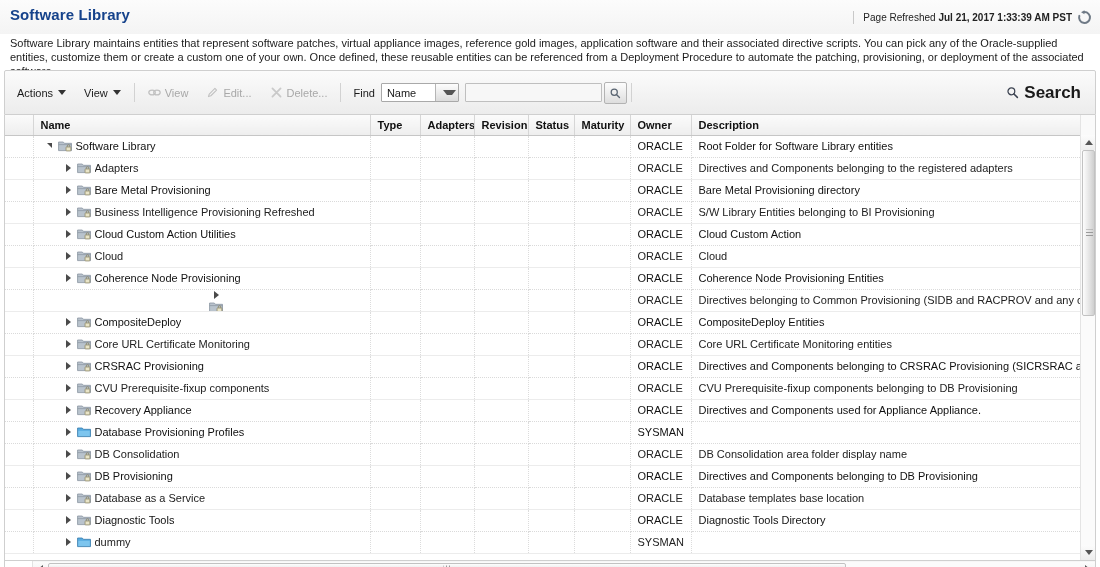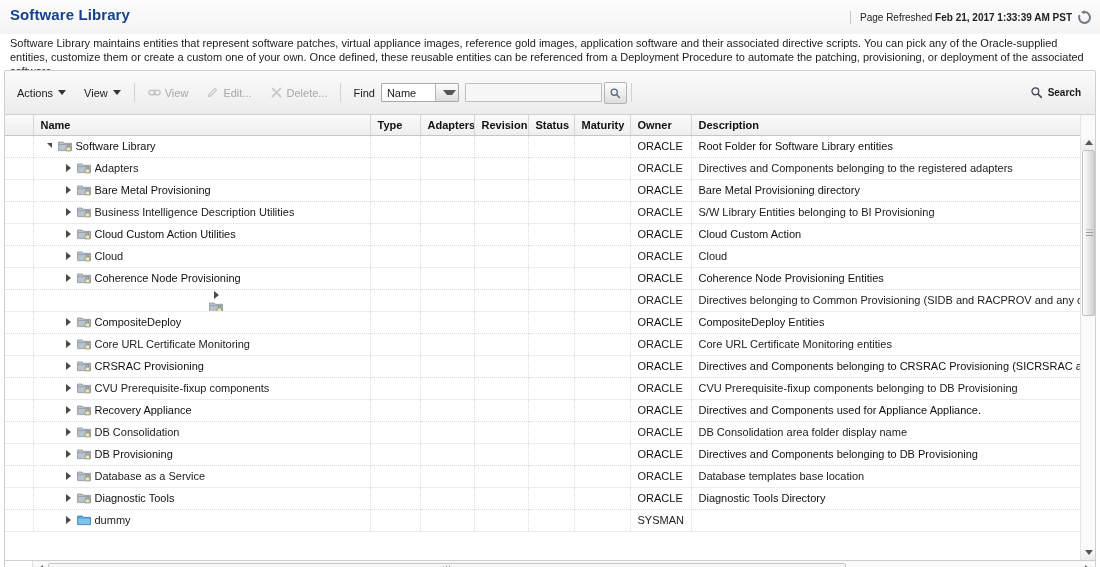--- a/index.html
+++ b/index.html
@@ -92,21 +92,21 @@
   .find-go{
     width:21px;height:20px;margin-left:2px;
     background:linear-gradient(to bottom,#fdfdfd,#dedede);
     border:1px solid #b3b3b3;border-radius:2px;
     display:flex;align-items:center;justify-content:center;
     cursor:default;
   }
   .tb-spacer{flex:1;}
   .search-link{
     display:flex;align-items:center;gap:5px;
-    padding-right:14px;font-size:10px;font-weight:bold;color:#1a1a1a;
+    padding-right:14px;font-size:17px;font-weight:bold;color:#1a1a1a;
     cursor:pointer;
     text-align:right;
   }
 
   
   .tbl-wrap{
     position:relative;margin:0 4px;height:446px;
     border:1px solid #cfcfcf;border-top:none;
     background:#fff;box-sizing:border-box;overflow:hidden;
   }
@@ -212,21 +212,21 @@
 </style>
 </head>
 <body>
 
 <div class="page">
 
   <div class="hdr">
     <div class="page-title">Software Library</div>
     <div class="refresh-wrap">
       <div class="refresh-divider"></div>
-      <div class="refresh-text"><span>Page Refreshed</span> <b>Feb 21, 2017 1:33:39 AM PST</b></div>
+      <div class="refresh-text"><span>Page Refreshed</span> <b>Jul 21, 2017 1:33:39 AM PST</b></div>
       <span class="refresh-icon">
         <svg viewBox="0 0 16 16" width="15" height="15" aria-hidden="true">
           <path d="M8 2.2a5.8 5.8 0 1 1-5.5 4" fill="none" stroke="#6f7a86" stroke-width="2.1" stroke-linecap="round"></path>
           <path d="M8 0.2 L8 4.4 L4.3 2.3 Z" fill="#6f7a86"></path>
         </svg>
       </span>
     </div>
   </div>
 
   <div class="desc">Software Library maintains entities that represent software patches, virtual appliance images, reference gold images, application software and their associated directive scripts. You can pick any of the Oracle-supplied entities, customize them or create a custom one of your own. Once defined, these reusable entities can be referenced from a Deployment Procedure to automate the patching, provisioning, or deployment of the associated software.</div>
@@ -403,21 +403,21 @@
             <td class="selcell"></td>
             <td class="name-cell">
               <div class="name-inner" style="padding-left: 22px;">
                 <span class="twisty collapsed"></span>
                 <span class="fold"><svg viewBox="0 0 16 13" width="15" height="12">
                     <path d="M0.5 2.2 L5.6 2.2 L6.9 3.6 L14.5 3.6 L14.5 11.5 L0.5 11.5 Z" fill="#b9c3cd" stroke="#8c97a3" stroke-width="0.9"></path>
                     <path d="M0.5 5.0 L14.5 5.0" stroke="#8c97a3" stroke-width="0.8"></path>
                     <rect x="8.6" y="7.6" width="5.2" height="4.2" rx="0.6" fill="#e8e4c8" stroke="#8a8362" stroke-width="0.8"></rect>
                     <path d="M9.9 7.6 L9.9 6.5 a1.4 1.4 0 0 1 2.8 0 L12.7 7.6" fill="none" stroke="#8a8362" stroke-width="0.8"></path>
                   </svg></span>
-                <span class="nm">Business Intelligence Description Utilities</span>
+                <span class="nm">Business Intelligence Provisioning Refreshed</span>
               </div>
             </td>
             <td></td>
             <td></td>
             <td></td>
             <td></td>
             <td></td>
             <td class="owner-cell">ORACLE</td>
             <td class="desc-cell">S/W Library Entities belonging to BI Provisioning</td>
           </tr>
@@ -611,20 +611,40 @@
                 <span class="nm">Recovery Appliance</span>
               </div>
             </td>
             <td></td>
             <td></td>
             <td></td>
             <td></td>
             <td></td>
             <td class="owner-cell">ORACLE</td>
             <td class="desc-cell">Directives and Components used for Appliance Appliance.</td>
+          </tr>
+          <tr class="alt">
+            <td class="selcell"></td>
+            <td class="name-cell">
+              <div class="name-inner" style="padding-left: 22px;">
+                <span class="twisty collapsed"></span>
+                <span class="fold"><svg viewBox="0 0 16 13" width="15" height="12">
+                    <path d="M0.5 2.2 L5.6 2.2 L6.9 3.6 L14.5 3.6 L14.5 11.5 L0.5 11.5 Z" fill="#57abe0" stroke="#3b7fae" stroke-width="0.9"></path>
+                    <path d="M1.3 5.2 L13.7 5.2 L13.7 10.8 L1.3 10.8 Z" fill="#7dc5ee"></path>
+                  </svg></span>
+                <span class="nm">Database Provisioning Profiles</span>
+              </div>
+            </td>
+            <td></td>
+            <td></td>
+            <td></td>
+            <td></td>
+            <td></td>
+            <td class="owner-cell">SYSMAN</td>
+            <td class="desc-cell"></td>
           </tr>
           <tr>
             <td class="selcell"></td>
             <td class="name-cell">
               <div class="name-inner" style="padding-left: 22px;">
                 <span class="twisty collapsed"></span>
                 <span class="fold"><svg viewBox="0 0 16 13" width="15" height="12">
                     <path d="M0.5 2.2 L5.6 2.2 L6.9 3.6 L14.5 3.6 L14.5 11.5 L0.5 11.5 Z" fill="#b9c3cd" stroke="#8c97a3" stroke-width="0.9"></path>
                     <path d="M0.5 5.0 L14.5 5.0" stroke="#8c97a3" stroke-width="0.8"></path>
                     <rect x="8.6" y="7.6" width="5.2" height="4.2" rx="0.6" fill="#e8e4c8" stroke="#8a8362" stroke-width="0.8"></rect>

